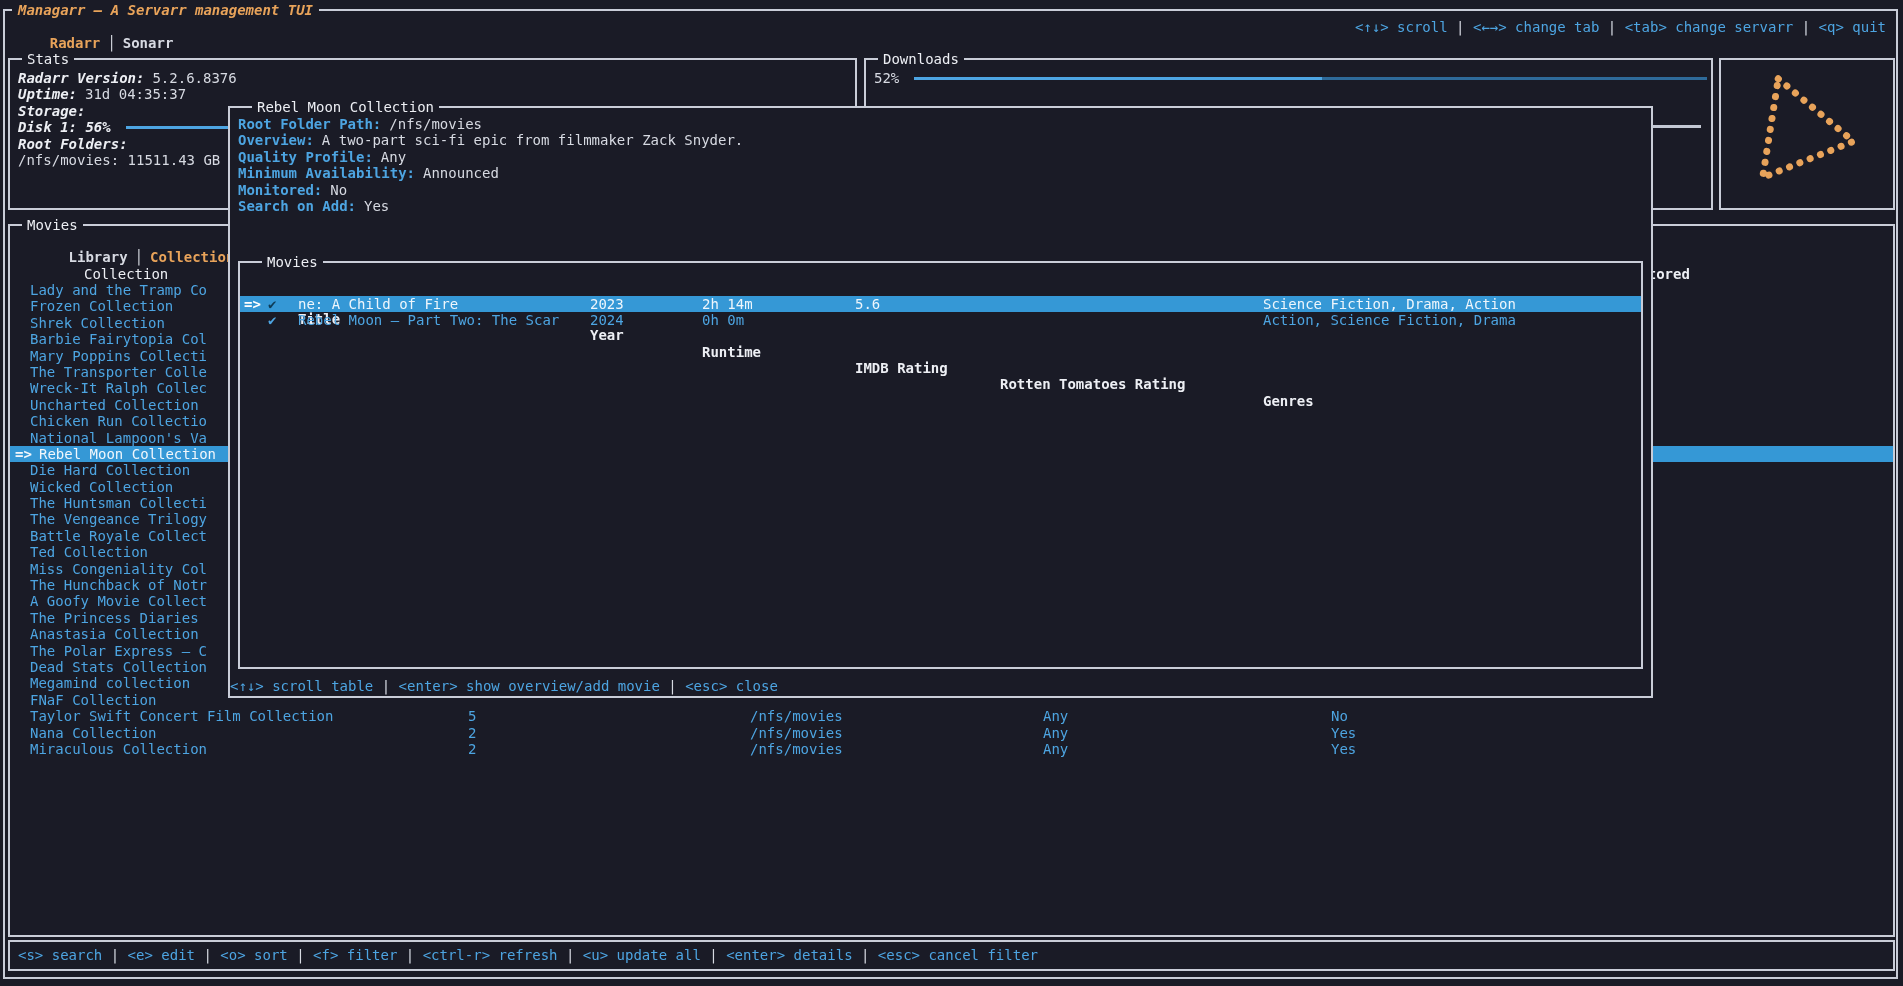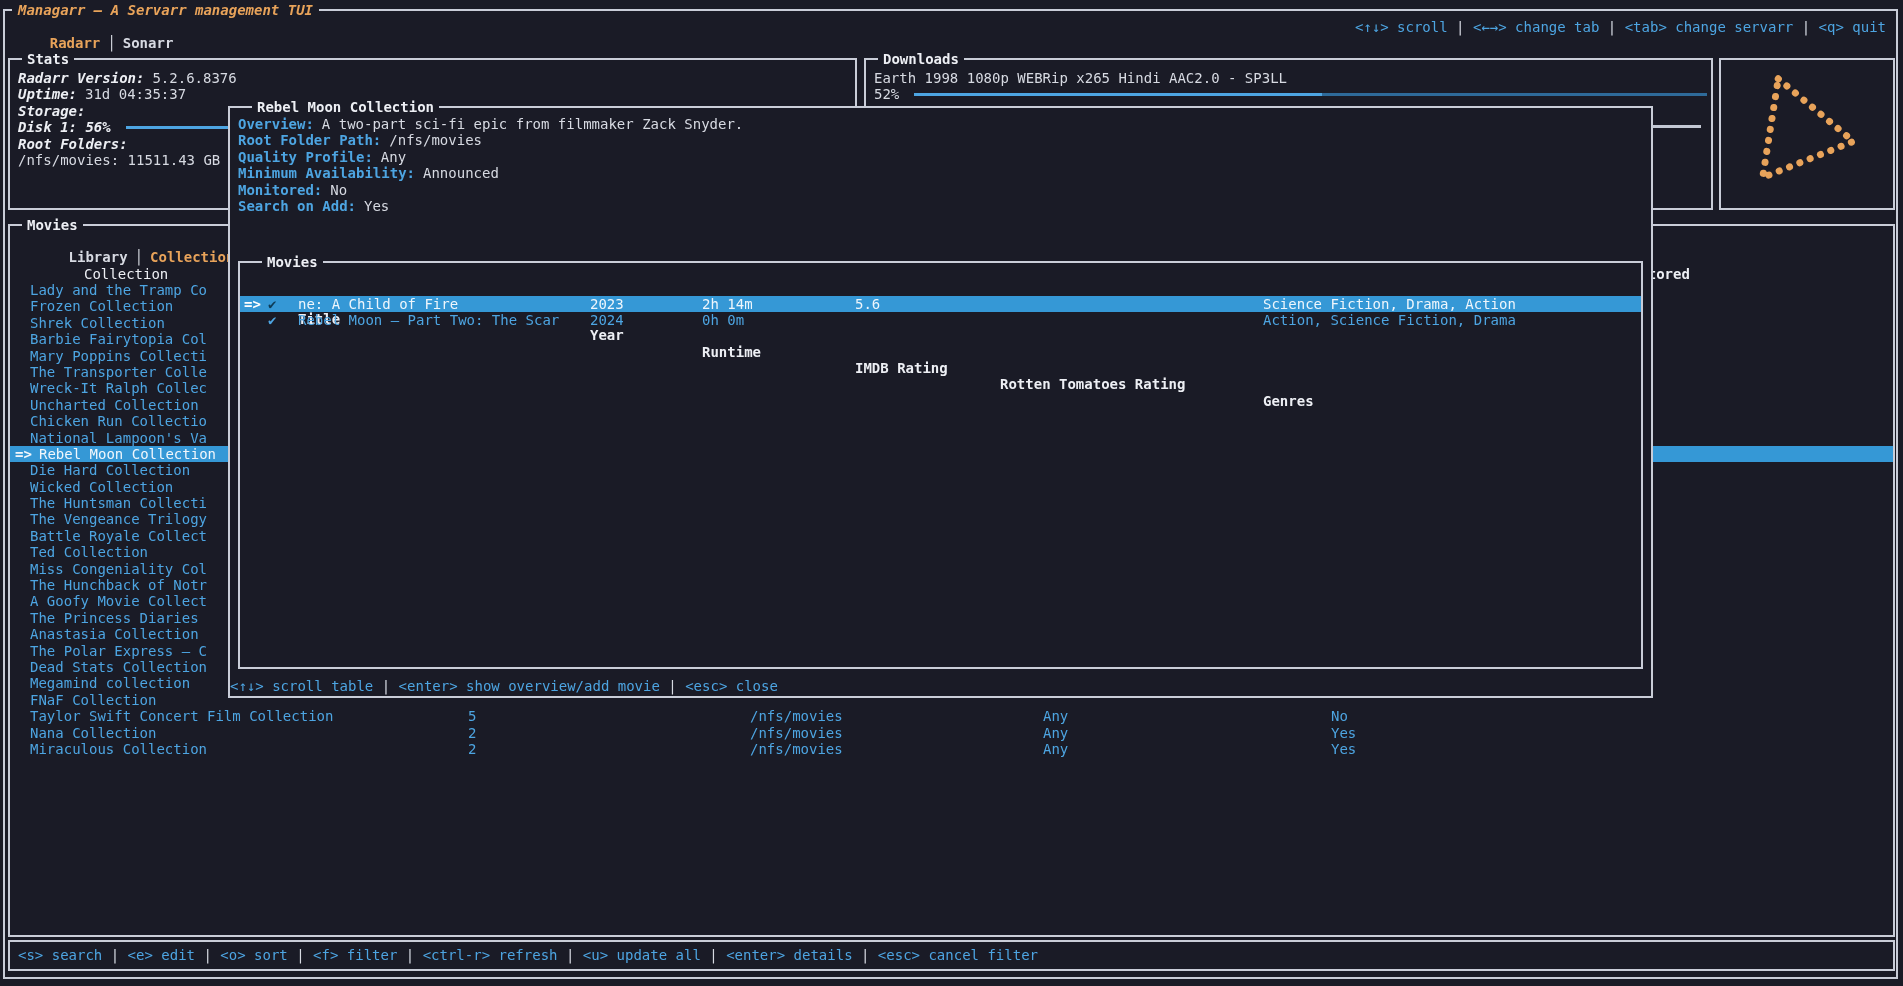--- a/index.html
+++ b/index.html
@@ -18,21 +18,21 @@
   .app-title { position:absolute; left:12px; top:2px; background:var(--bg); padding:0 6px; color:var(--orange); font-weight:bold; font-style:italic; z-index:2; white-space:pre; }
   .tabbar { position:absolute; left:16px; top:19px; height:17px; white-space:pre; }
   .tab { font-weight:bold; color:var(--fg); cursor:default; }
   .tab.orange { color:var(--orange); }
   .tsep { color:var(--fg); padding:0 7px; }
   .tophelp { position:absolute; top:19px; right:17px; }
   .helpline { color:var(--blue); white-space:pre; }
   .helpline .pipe { color:var(--fg); }
 
   .panel { position:absolute; border:2px solid var(--border); }
-  .ptitle { position:absolute; top:-9px; left:12px; background:var(--bg); padding:0 5px; font-weight:bold; color:var(--fgb); white-space:pre; }
+  .ptitle { position:absolute; top:-9px; left:12px; background:var(--bg); padding:0 5px; font-weight:normal; color:var(--fgb); white-space:pre; }
   .stats { left:8px; top:58px; width:849px; height:152px; }
   .dls { left:864px; top:58px; width:849px; height:152px; }
   .logopanel { left:1719px; top:58px; width:176px; height:152px; display:flex; align-items:center; justify-content:center; }
   .movies { left:8px; top:224px; width:1887px; height:713px; }
   .bottombar { left:8px; top:940px; width:1887px; height:31px; }
 
   .stack { position:absolute; left:8px; top:10px; right:8px; }
   .line { height:16.4px; position:relative; white-space:pre; color:var(--fg); }
   .lab { font-weight:bold; color:var(--fgb);font-style:italic; }
   .val { color:var(--fg); padding-left:8px; }
@@ -101,21 +101,20 @@
       <div class="line"><span class="lab">Storage:</span></div>
       <div class="line"><span class="lab">Disk 1: 56%</span><span class="gfill"></span><span class="grest"></span></div>
       <div class="line"><span class="lab">Root Folders:</span></div>
       <div class="line"><span class="val0">/nfs/movies: 11511.43 GB</span></div>
     </div>
   </div>
 
   <div class="panel dls">
     <span class="ptitle">Downloads</span>
     <div class="stack">
-      <div class="line"><span class="val0">Earth 1998 1080p WEBRip x265 Hindi AAC2.0 - SP3LL</span></div>
       <div class="line"><span class="val0">52%</span><span class="dgfill"></span><span class="dgrest"></span></div>
     </div>
     <div class="dg2"></div>
   </div>
 
   <div class="panel logopanel">
     <svg width="150" height="128" viewBox="0 0 150 128">
       <g transform="rotate(9 75 64)">
         <polygon points="38,14 122,64 38,114" fill="none" stroke="#e8a35a" stroke-width="7" stroke-dasharray="0.1 11" stroke-linecap="round" stroke-linejoin="round"></polygon>
       </g>
@@ -158,22 +157,22 @@
         <div class="crow"><span class="clabel">FNaF Collection</span></div>
         <div class="crow"><span class="clabel">Taylor Swift Concert Film Collection</span><span class="c-count">5</span><span class="c-root">/nfs/movies</span><span class="c-quality">Any</span><span class="c-search">No</span></div>
         <div class="crow"><span class="clabel">Nana Collection</span><span class="c-count">2</span><span class="c-root">/nfs/movies</span><span class="c-quality">Any</span><span class="c-search">Yes</span></div>
         <div class="crow"><span class="clabel">Miraculous Collection</span><span class="c-count">2</span><span class="c-root">/nfs/movies</span><span class="c-quality">Any</span><span class="c-search">Yes</span></div>
       </div>
   </div>
 
   <div class="modal">
     <span class="ptitle">Rebel Moon Collection</span>
     <div class="fields">
+      <div class="fline"><span class="flab">Root Folder Path:</span><span class="fval">/nfs/movies</span></div>
       <div class="fline"><span class="flab">Overview:</span><span class="fval">A two-part sci-fi epic from filmmaker Zack Snyder.</span></div>
-      <div class="fline"><span class="flab">Root Folder Path:</span><span class="fval">/nfs/movies</span></div>
       <div class="fline"><span class="flab">Quality Profile:</span><span class="fval">Any</span></div>
       <div class="fline"><span class="flab">Minimum Availability:</span><span class="fval">Announced</span></div>
       <div class="fline"><span class="flab">Monitored:</span><span class="fval">No</span></div>
       <div class="fline"><span class="flab">Search on Add:</span><span class="fval">Yes</span></div>
     </div>
 
     <div class="subpanel">
       <span class="ptitle">Movies</span>
       <div class="mhdr">
         <span class="m-check">✔</span>

